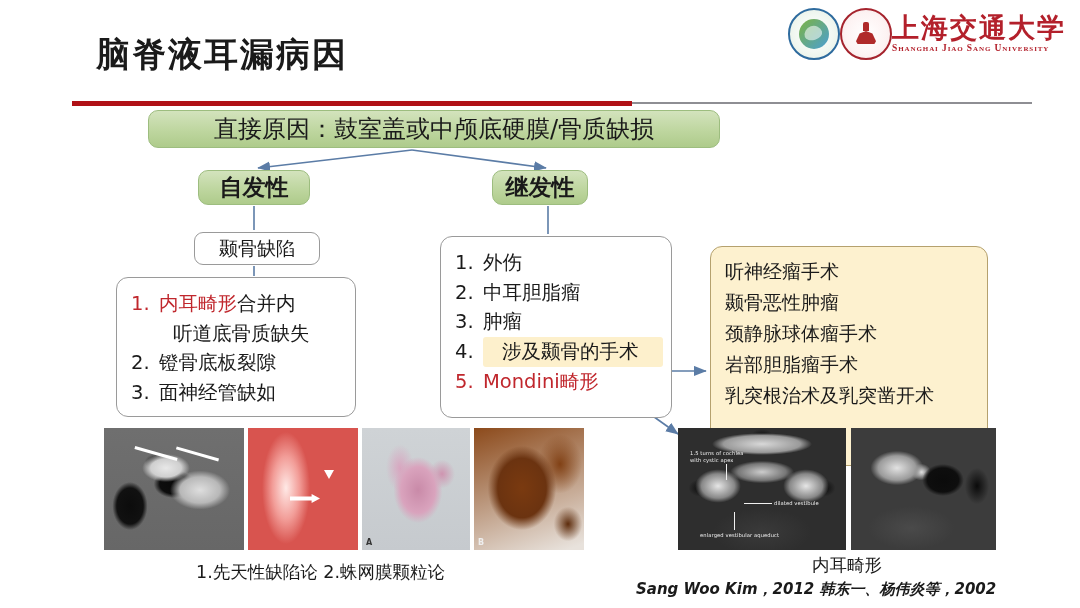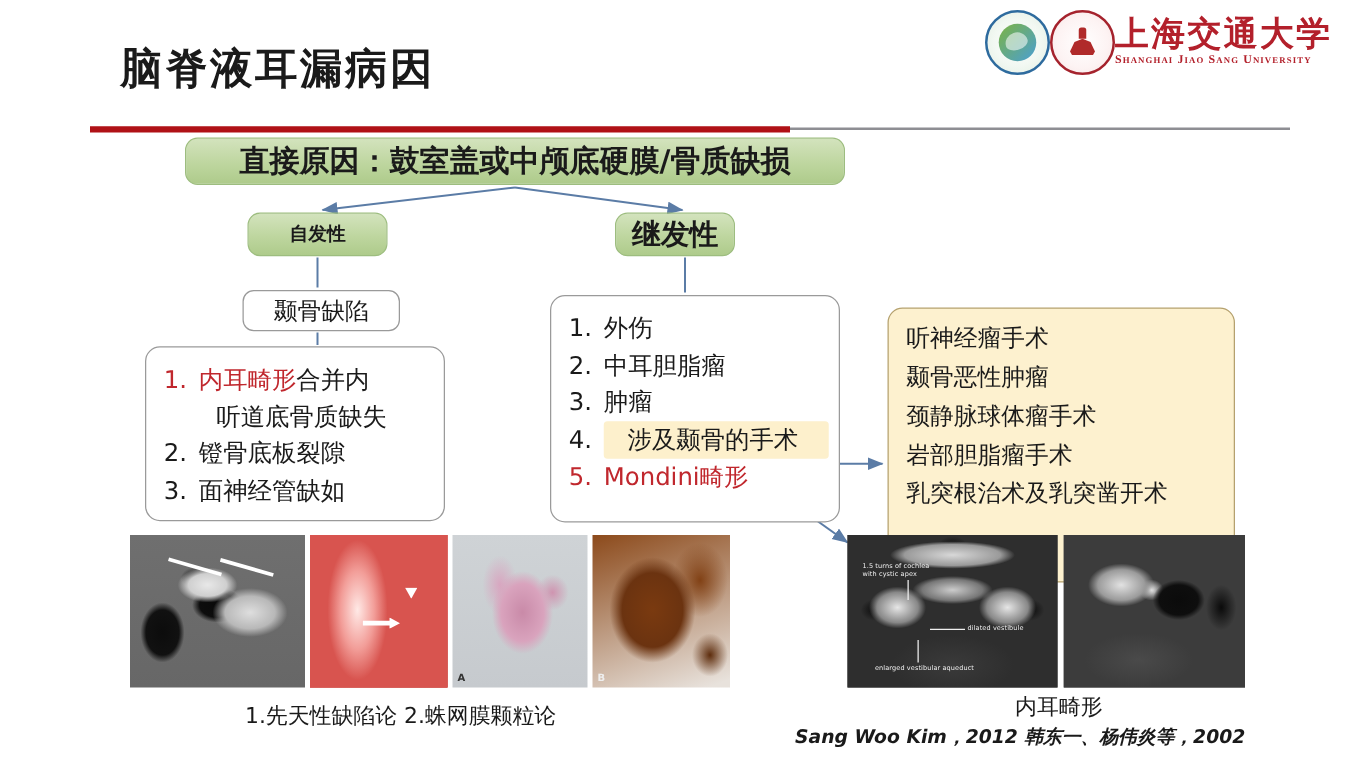--- a/index.html
+++ b/index.html
@@ -72,22 +72,22 @@
   }
   .wbox{
     position:absolute;border-radius:12px;background:#ffffff;
     border:1.6px solid #9a9a9a;box-sizing:border-box;
   }
   .cbox{
     position:absolute;border-radius:12px;background:#fdf1cf;
     border:1.6px solid #b5a16e;box-sizing:border-box;
   }
 
-  #root-box{left:148px;top:110px;width:528px;height:38px;font-size:24px;font-weight:bold;}
-  #spont-box{left:198px;top:170px;width:112px;height:35px;font-size:15px;font-weight:bold;}
+  #root-box{left:148px;top:110px;width:572px;height:38px;font-size:24px;font-weight:normal;}
+  #spont-box{left:198px;top:170px;width:112px;height:35px;font-size:23px;font-weight:bold;}
   #second-box{left:492px;top:170px;width:96px;height:35px;font-size:23px;font-weight:bold;}
 
   #temporal-box{
     left:194px;top:232px;width:126px;height:33px;
     display:flex;align-items:center;justify-content:center;
     font-size:19px;color:#1a1a1a;border-radius:9px;
   }
 
   #left-list{left:116px;top:277px;width:240px;height:140px;}
   #mid-list{left:440px;top:236px;width:232px;height:182px;}

